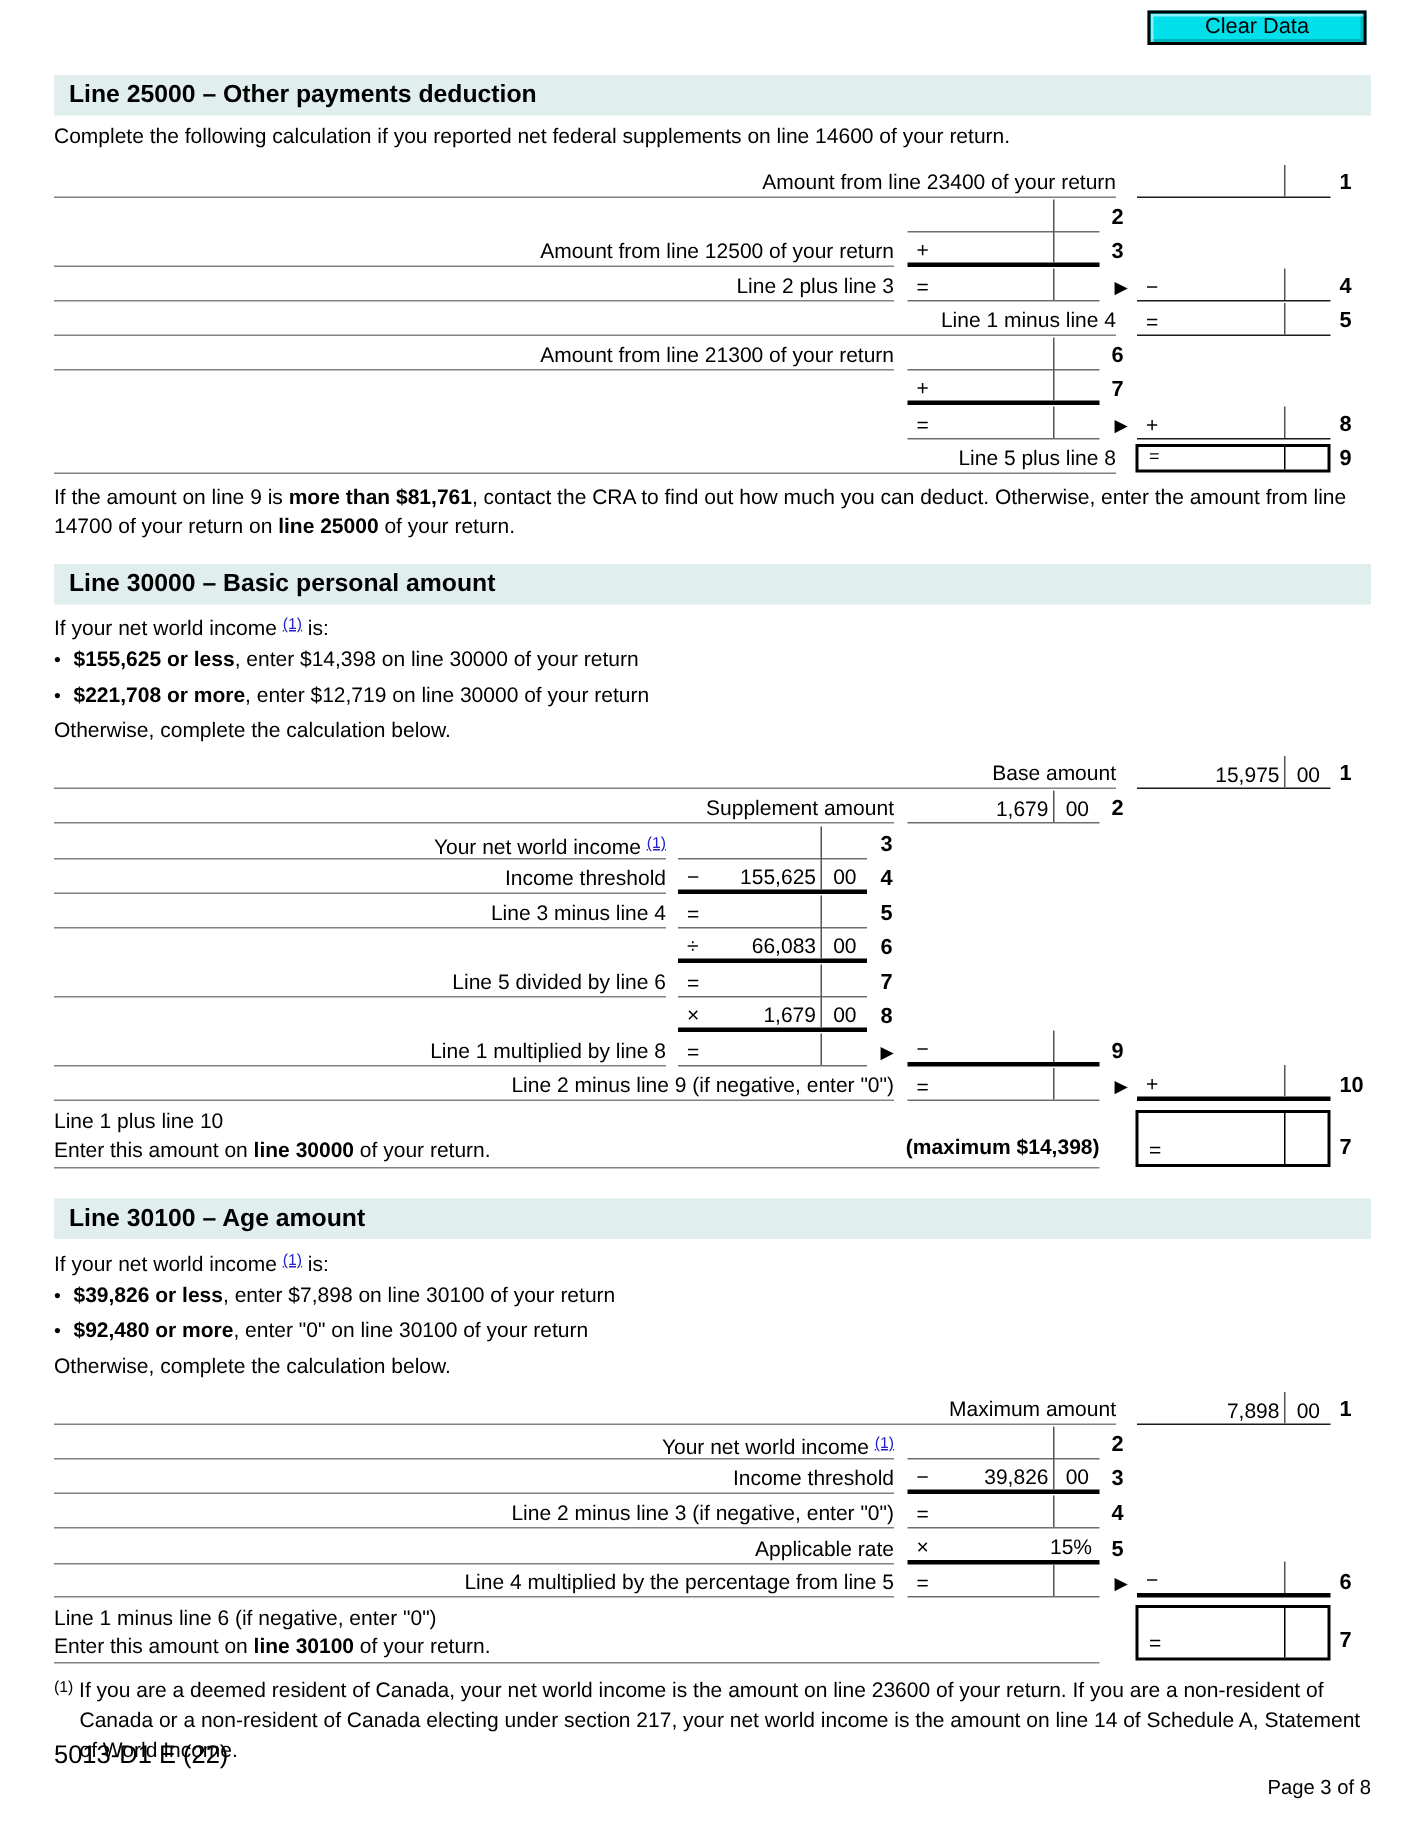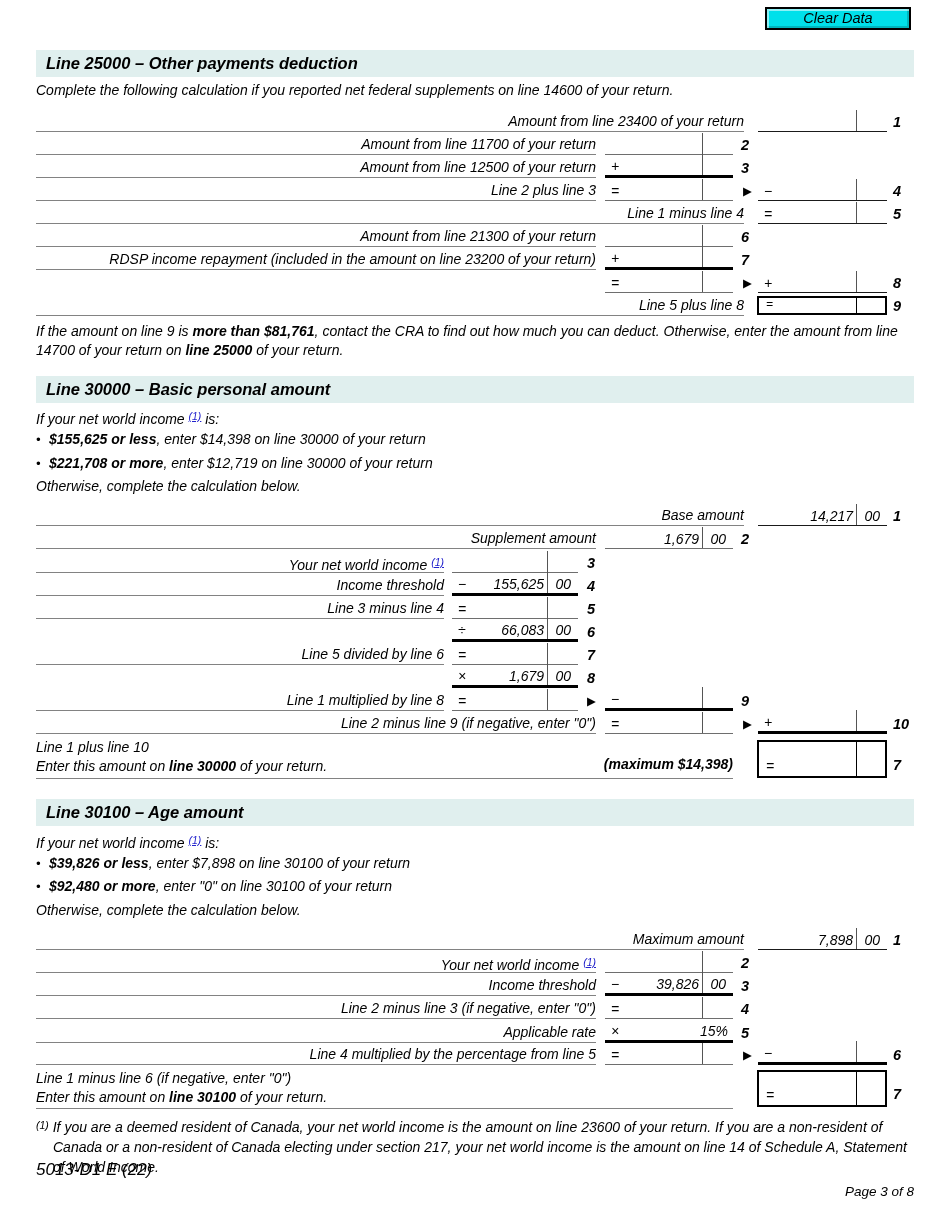--- a/index.html
+++ b/index.html
@@ -1,17 +1,17 @@
 <!DOCTYPE html>
 <html><head>
 <meta charset="utf-8">
 <style>
   html,body{margin:0;padding:0;background:#fff;}
   .page{position:relative;width:950px;height:1230px;background:#fff;overflow:hidden;
-        font-family:"Liberation Sans","DejaVu Sans",sans-serif;font-size:14px;color:#000;font-style:italic;}
+        font-family:"Liberation Sans","DejaVu Sans",sans-serif;font-size:14px;color:#000;}
 
   
   .clear-btn{position:absolute;left:765px;top:7px;width:146px;height:23px;background:#00e0ea;
              border:2px solid #000;box-sizing:border-box;text-align:center;line-height:19px;
              font-size:14.5px;box-shadow:inset 2px 2px 0 rgba(255,255,255,.55), inset -2px -2px 0 rgba(0,0,0,.18);
              cursor:pointer;}
 
   
   .sec-head{position:absolute;left:36px;width:878px;height:27px;background:#e0efee;
             font-weight:bold;font-size:16.5px;line-height:27px;padding-left:10px;box-sizing:border-box;}
@@ -73,21 +73,20 @@
 
   <div class="row" style="top:109px">
     <div class="lbl w708"><span>Amount from line 23400 of your return</span></div>
     <div class="cell rt">
         <i class="dv"></i>
       </div>
     <span class="num nr">1</span>
   </div>
 
   <div class="row" style="top:132px">
-    <div class="lbl w560"><span>Amount from line 11700 of your return</span></div>
     <div class="cell mid">
         <i class="dv"></i>
       </div>
     <span class="num nm">2</span>
   </div>
 
   <div class="row" style="top:155px">
     <div class="lbl w560"><span>Amount from line 12500 of your return</span></div>
     <div class="cell mid thick">
       <span class="op">+</span>
@@ -121,21 +120,20 @@
 
   <div class="row" style="top:224px">
     <div class="lbl w560"><span>Amount from line 21300 of your return</span></div>
     <div class="cell mid">
         <i class="dv"></i>
       </div>
     <span class="num nm">6</span>
   </div>
 
   <div class="row" style="top:247px">
-    <div class="lbl w560"><span>RDSP income repayment (included in the amount on line 23200 of your return)</span></div>
     <div class="cell mid thick">
       <span class="op">+</span>
       <i class="dv"></i>
     </div>
     <span class="num nm">7</span>
   </div>
 
   <div class="row" style="top:270px">
     <div class="cell mid">
       <span class="op">=</span>
@@ -170,21 +168,21 @@
     <span class="blt">•</span><span class="bold">$155,625 or less</span><span>, enter $14,398 on line 30000 of your return</span>
   </div>
   <div class="para" style="top:454px">
     <span class="blt">•</span><span class="bold">$221,708 or more</span><span>, enter $12,719 on line 30000 of your return</span>
   </div>
   <div class="para" style="top:477px">Otherwise, complete the calculation below.</div>
 
   <div class="row" style="top:503px">
     <div class="lbl w708"><span>Base amount</span></div>
     <div class="cell rt">
-      <span class="val">14,217</span>
+      <span class="val">15,975</span>
       <span class="cents">00</span>
       <i class="dv"></i>
     </div>
     <span class="num nr">1</span>
   </div>
 
   <div class="row" style="top:526px">
     <div class="lbl w560"><span>Supplement amount</span></div>
     <div class="cell mid">
       <span class="val">1,679</span>

